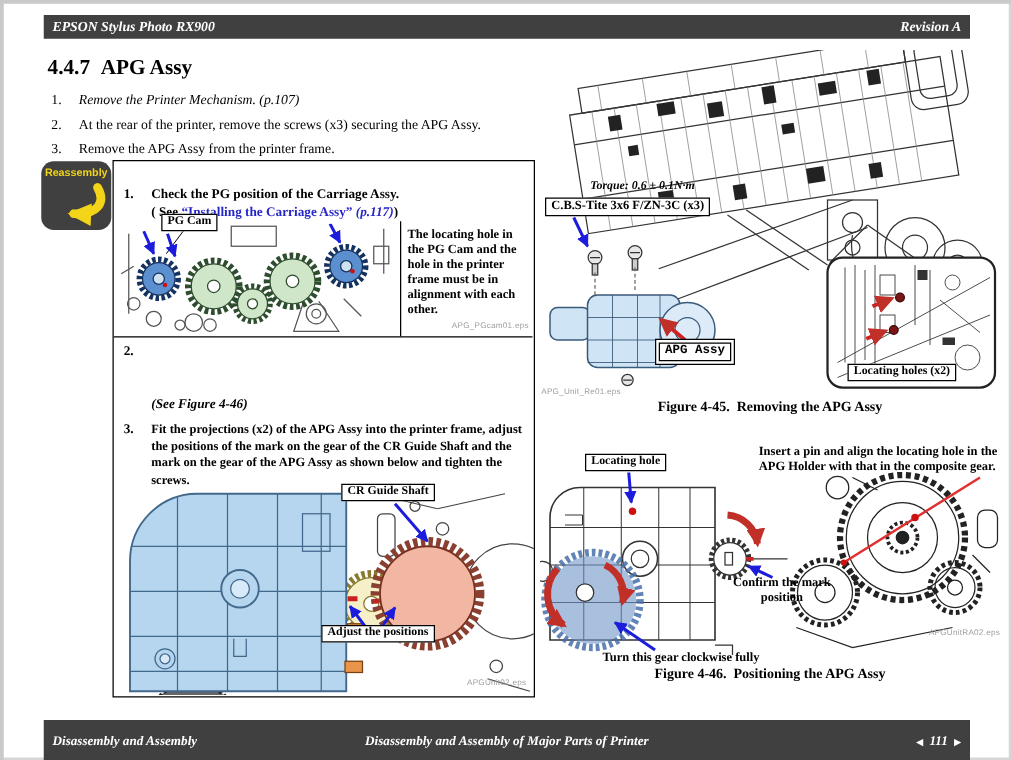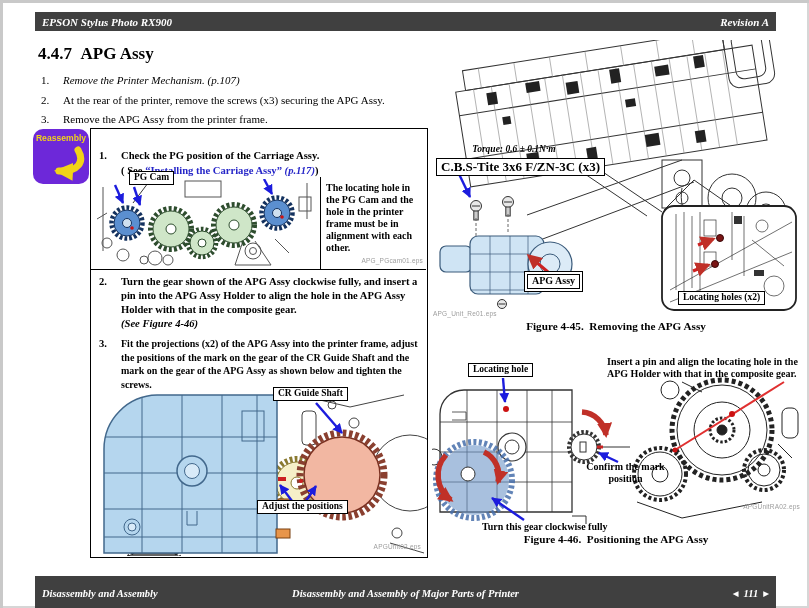--- a/index.html
+++ b/index.html
@@ -4,21 +4,21 @@
 <style>
   html,body{margin:0;padding:0;background:#e8e8e8;}
   .page{position:relative;width:809px;height:608px;background:#fff;overflow:hidden;
         box-shadow:inset 3px 3px 0 #c9c9c9, inset -2px -2px 0 #d6d6d6;
         font-family:"Liberation Serif",serif;}
   .abs{position:absolute;}
   .bar{background:#404040;color:#fff;display:flex;align-items:center;
        font:bold italic 11px "Liberation Serif",serif;padding:0 7px;box-sizing:border-box;}
   .lbl{position:absolute;background:#fff;border:1px solid #000;color:#000;
        font:bold 9.5px/1.25 "Liberation Serif",serif;padding:0px 4px;white-space:nowrap;z-index:5;}
-  .lbl-double{box-shadow:0 0 0 2px #fff,0 0 0 3px #000;}
+  .lbl-double{box-shadow:0 0 0 2px #fff,0 0 0 3px #000;font-family:Liberation Mono, monospace;}
   .bodytxt{font:bold 10.6px/14.5px "Liberation Serif",serif;color:#000;}
   .smallnote{font:bold 10px/12px "Liberation Serif",serif;color:#000;}
   .eps{font:normal 6.5px "Liberation Sans",sans-serif;color:#9d9d9d;letter-spacing:.2px;}
   .caption{font:bold 11.2px "Liberation Serif",serif;text-align:center;color:#000;}
   .num{display:inline-block;width:22px;}
   .link{color:#2626c8;cursor:pointer;}
   .pref{color:#2626c8;font-style:italic;font-weight:bold;}
   svg{display:block;}
 </style>
 </head>
@@ -55,21 +55,21 @@
       <span class="num">1.</span><span style="font-style:italic">Remove the Printer Mechanism. (p.107)</span>
     </div>
     <div>
       <span class="num">2.</span><span>At the rear of the printer, remove the screws (x3) securing the APG Assy.</span>
     </div>
     <div>
       <span class="num">3.</span><span>Remove the APG Assy from the printer frame.</span>
     </div>
   </div>
 
-  <div class="abs" style="left:33px;top:129px;width:56px;height:55px;background:#6d28d9;border-radius:10px;text-align:center;">
+  <div class="abs" style="left:33px;top:129px;width:56px;height:55px;background:#404040;border-radius:10px;text-align:center;">
     <div style="color:#f2d418;font:bold 8.6px 'Liberation Sans',sans-serif;padding-top:4px;">Reassembly</div>
     <svg width="48" height="36" style="margin:2px auto 0;">
       <path d="M41,5 C48,17 41,27 22,26" fill="none" stroke="#f2d418" stroke-width="7" stroke-linecap="round" marker-end="url(#my)"></path>
     </svg>
   </div>
 
   <div class="abs" style="left:90px;top:128px;width:338px;height:430px;border:1.5px solid #000;box-sizing:border-box;">
 
     <div class="abs bodytxt" style="left:8px;top:20px;">
       <span class="num">1.</span><span>Check the PG position of the Carriage Assy.</span>
@@ -126,21 +126,20 @@
         <line x1="171" y1="0" x2="179" y2="15" marker-end="url(#mb)"></line>
       </g>
     </svg>
     <div class="lbl" style="left:38px;top:42px;">PG Cam</div>
     <div class="abs" style="left:229px;top:48px;width:1px;height:92px;background:#000;"></div>
     <div class="abs smallnote" style="left:235px;top:53px;width:99px;">The locating hole in the PG Cam and the hole in the printer frame must be in alignment with each other.</div>
     <div class="abs eps" style="left:236px;top:128px;width:96px;text-align:right;">APG_PGcam01.eps</div>
     <div class="abs" style="left:0;top:140px;width:335px;height:1px;background:#000;"></div>
 
     <div class="abs bodytxt" style="left:8px;top:146px;">2.</div>
-    <div class="abs bodytxt" style="left:30px;top:146px;width:303px;line-height:14px;">Turn the gear shown of the APG Assy clockwise fully, and insert a pin into the APG Assy Holder to align the hole in the APG Assy Holder with that in the composite gear.</div>
     <div class="abs bodytxt" style="left:30px;top:188px;font-style:italic;">(See Figure 4-46)</div>
 
     <div class="abs bodytxt" style="left:8px;top:208px;">3.</div>
     <div class="abs bodytxt" style="left:30px;top:208px;width:305px;line-height:13.5px;font-size:10px;">Fit the projections (x2) of the APG Assy into the printer frame, adjust the positions of the mark on the gear of the CR Guide Shaft and the mark on the gear of the APG Assy as shown below and tighten the screws.</div>
 
     <svg class="abs" style="left:1px;top:256px;" width="335" height="171" viewBox="0 0 335 171">
       <defs>
           <clipPath id="plateclip">
             <path d="M65,10 H185 V168 H12 V64 A54,54 0 0 1 65,10 Z"></path>
           </clipPath>
@@ -329,21 +328,21 @@
         <rect x="302" y="176" width="8" height="8"></rect>
           <rect x="322" y="230" width="10" height="6"></rect>
       </g>
       <circle cx="288" cy="198" r="3.5" fill="#7a1515" stroke="#3a0808"></circle>
       <circle cx="283" cy="224" r="3.5" fill="#7a1515" stroke="#3a0808"></circle>
       <line x1="266" y1="205" x2="281" y2="199" stroke="#cc2222" stroke-width="3.2" marker-end="url(#mrb)"></line>
       <line x1="261" y1="231" x2="276" y2="225" stroke="#cc2222" stroke-width="3.2" marker-end="url(#mrb)"></line>
     </g>
   </svg>
   <div class="abs" style="left:434px;top:144px;width:160px;text-align:center;font:bold italic 9.5px 'Liberation Serif',serif;">Torque: 0.6 ± 0.1N·m</div>
-  <div class="lbl" style="left:436px;top:158px;font-size:13px;">C.B.S-Tite 3x6 F/ZN-3C (x3)</div>
+  <div class="lbl" style="left:436px;top:158px;font-size:10px;">C.B.S-Tite 3x6 F/ZN-3C (x3)</div>
   <div class="lbl lbl-double" style="left:527px;top:274px;font-size:10px;">APG Assy</div>
   <div class="lbl" style="left:678px;top:291px;">Locating holes (x2)</div>
   <div class="abs eps" style="left:433px;top:310px;">APG_Unit_Re01.eps</div>
   <div class="abs caption" style="left:432px;top:320px;width:368px;">Figure 4-45.&nbsp; Removing the APG Assy</div>
 
   <svg class="abs" style="left:432px;top:352px;" width="368" height="190" viewBox="0 0 368 190">
     <defs>
         <clipPath id="plate2">
           <path d="M32,38 H140 V160 H8 V62 A24,24 0 0 1 32,38 Z"></path>
         </clipPath>

